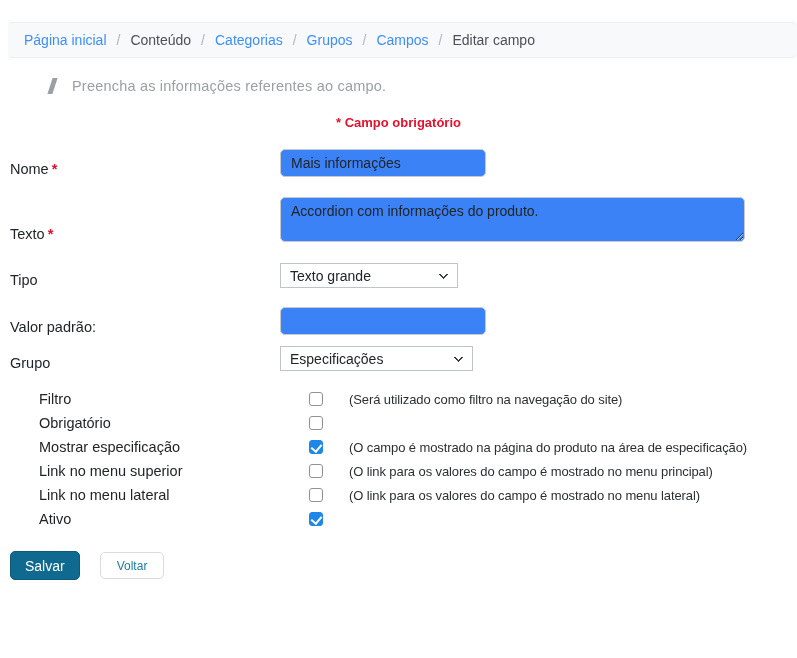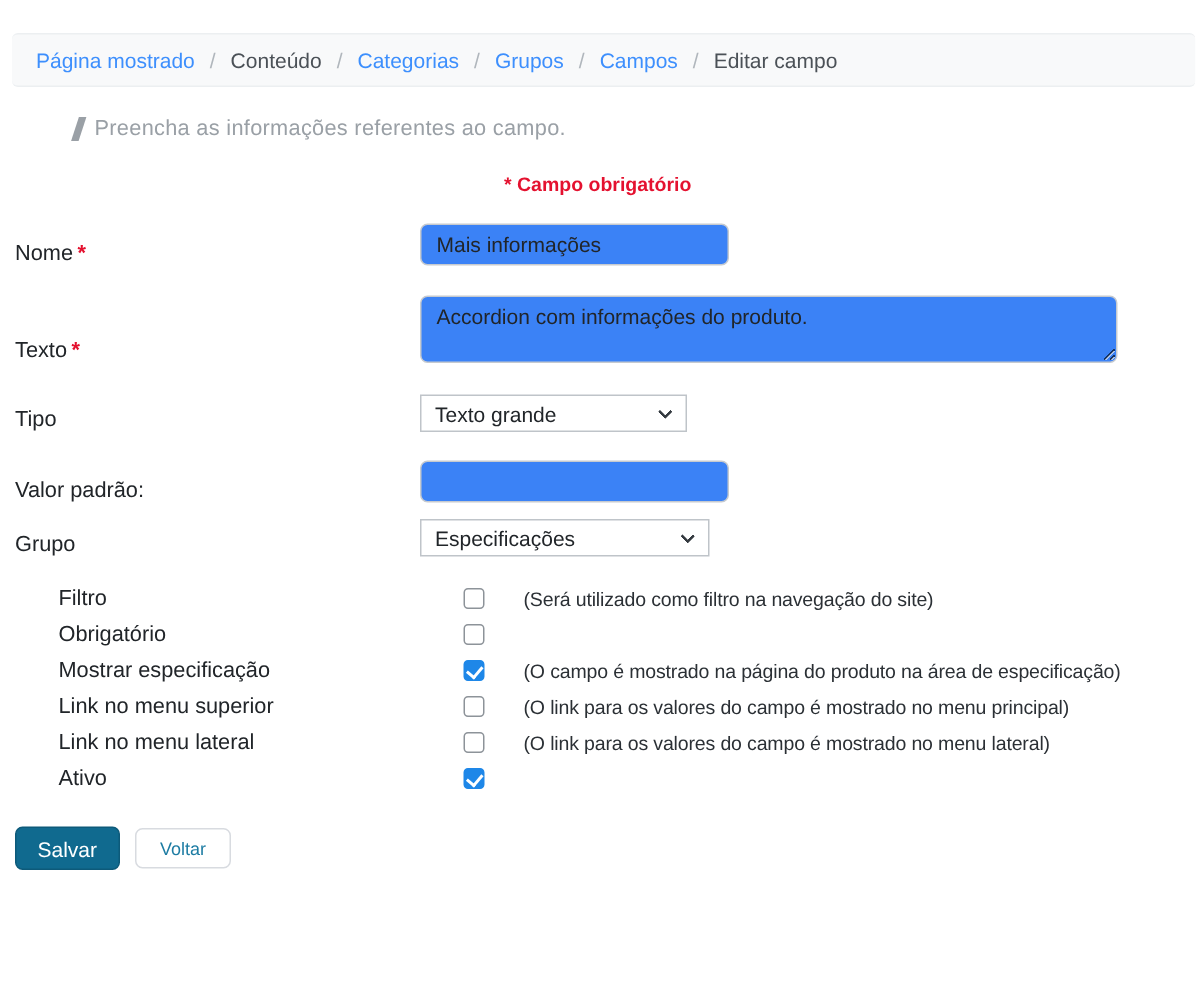--- a/index.html
+++ b/index.html
@@ -21,21 +21,21 @@
   }
   .crumb-link { color: #3d8ffd; text-decoration: none; cursor: pointer; }
   .crumb-plain { color: #4b5157; }
   .crumb-sep { color: #b0b6bc; }
 
   
   .info-row {
     margin: 20px 0 8px 50px;
     display: flex;
     align-items: center;
-    gap: 8px;
+    gap: 17px;
   }
   .info-bar-icon {
     width: 5px; height: 16px;
     background: #9aa0a6;
     transform: skewX(-18deg);
   }
   .info-text { color: #9aa0a6; font-size: 14.5px; letter-spacing: 0.2px; }
 
   
   .required-note {
@@ -121,21 +121,21 @@
     position: absolute;
     left: 3px; top: 1px;
     width: 5px; height: 8px;
     border-right: 2px solid #fff;
     border-bottom: 2px solid #fff;
     transform: rotate(40deg);
   }
   .hint { font-size: 13px; color: #2b3035; line-height: 16px; padding-top: 1px; letter-spacing: -0.1px; }
 
   
-  .button-row { margin: 16px 0 0 10px; display: flex; align-items: center; gap: 10px; }
+  .button-row { margin: 16px 0 0 10px; display: flex; align-items: center; gap: 20px; }
   .btn-save {
     background: #106a8f;
     color: #fff;
     border: 1px solid #0d5a7a;
     border-radius: 5px;
     font-family: "Liberation Sans", sans-serif;
     font-size: 14px;
     padding: 5px 14px;
     height: 29px;
     cursor: pointer;
@@ -149,21 +149,21 @@
     font-size: 12px;
     padding: 5px 16px;
     height: 27px;
     cursor: pointer;
   }
 </style>
 </head>
 <body>
 
 <nav class="breadcrumb-bar">
-  <a class="crumb-link">Página mostrado</a>
+  <a class="crumb-link">Página inicial</a>
   <span class="crumb-sep">/</span>
   <span class="crumb-plain">Conteúdo</span>
   <span class="crumb-sep">/</span>
   <a class="crumb-link">Categorias</a>
   <span class="crumb-sep">/</span>
   <a class="crumb-link">Grupos</a>
   <span class="crumb-sep">/</span>
   <a class="crumb-link">Campos</a>
   <span class="crumb-sep">/</span>
   <span class="crumb-plain">Editar campo</span>

